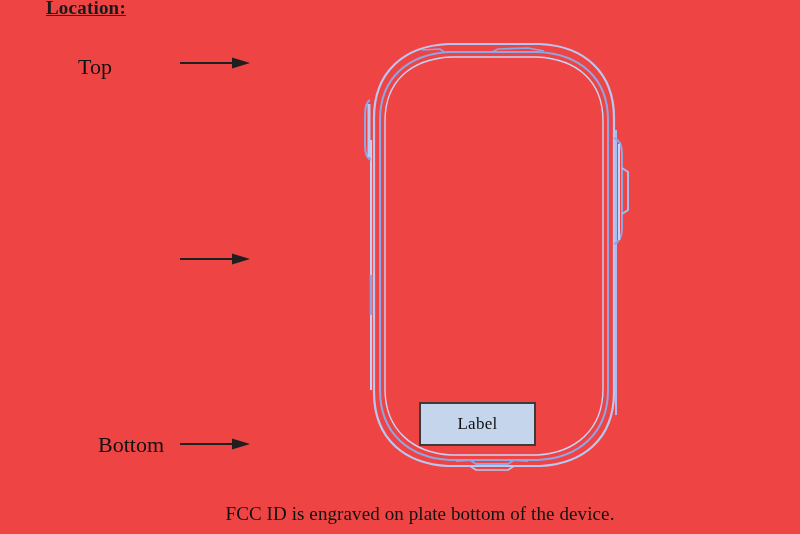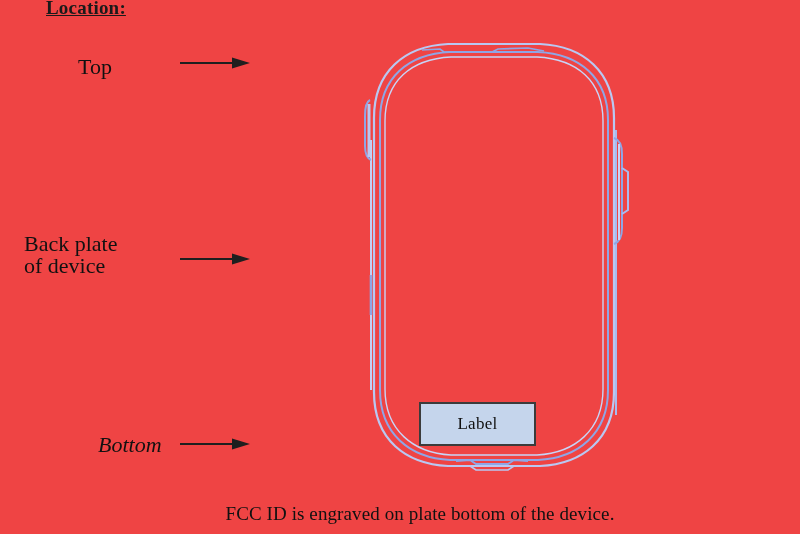--- a/index.html
+++ b/index.html
@@ -36,21 +36,21 @@
   
   .annot-label {
     position: absolute;
     font-size: 22px;
     line-height: 22px;
     white-space: pre-line;
     color: #111111;
   }
   #label-top      { left: 78px;  top: 56px; }
   #label-backplate{ left: 24px;  top: 233px; }
-  #label-bottom   { left: 98px;  top: 434px; font-style: italic; }
+  #label-bottom   { left: 98px;  top: 434px; }
 
   
   .arrow {
     position: absolute;
     height: 14px;
   }
   .arrow svg { display: block; overflow: visible; }
   #arrow-top       { left: 180px; top: 56px;  }
   #arrow-backplate { left: 180px; top: 252px; }
   #arrow-bottom    { left: 180px; top: 437px; }
@@ -105,22 +105,20 @@
   <div class="heading">Location:</div>
 
   <div class="annot-label" id="label-top">Top</div>
   <div class="arrow" id="arrow-top">
     <svg width="70" height="14" viewBox="0 0 70 14">
       <line x1="0" y1="7" x2="54" y2="7" stroke="#1f1f1f" stroke-width="2"></line>
       <polygon points="52,1.5 70,7 52,12.5" fill="#1f1f1f"></polygon>
     </svg>
   </div>
 
-  <div class="annot-label" id="label-backplate">Back plate
-of device</div>
   <div class="arrow" id="arrow-backplate">
     <svg width="70" height="14" viewBox="0 0 70 14">
       <line x1="0" y1="7" x2="54" y2="7" stroke="#1f1f1f" stroke-width="2"></line>
       <polygon points="52,1.5 70,7 52,12.5" fill="#1f1f1f"></polygon>
     </svg>
   </div>
 
   <div class="annot-label" id="label-bottom">Bottom</div>
   <div class="arrow" id="arrow-bottom">
     <svg width="70" height="14" viewBox="0 0 70 14">

